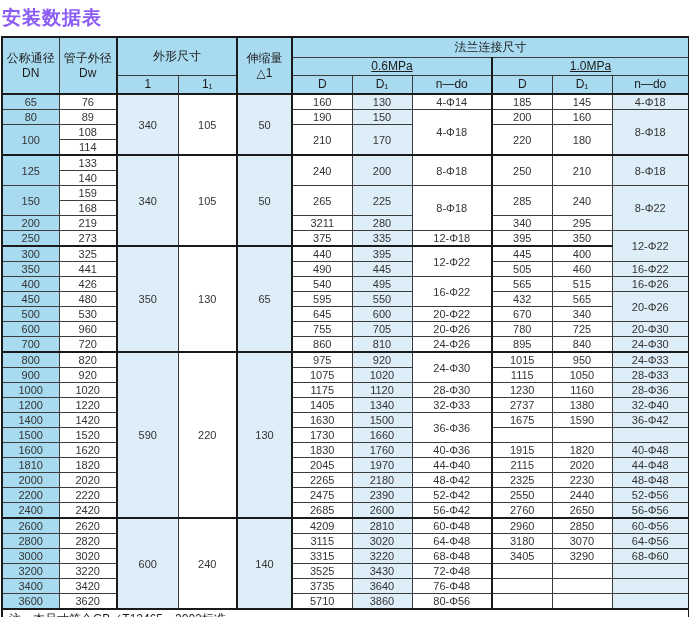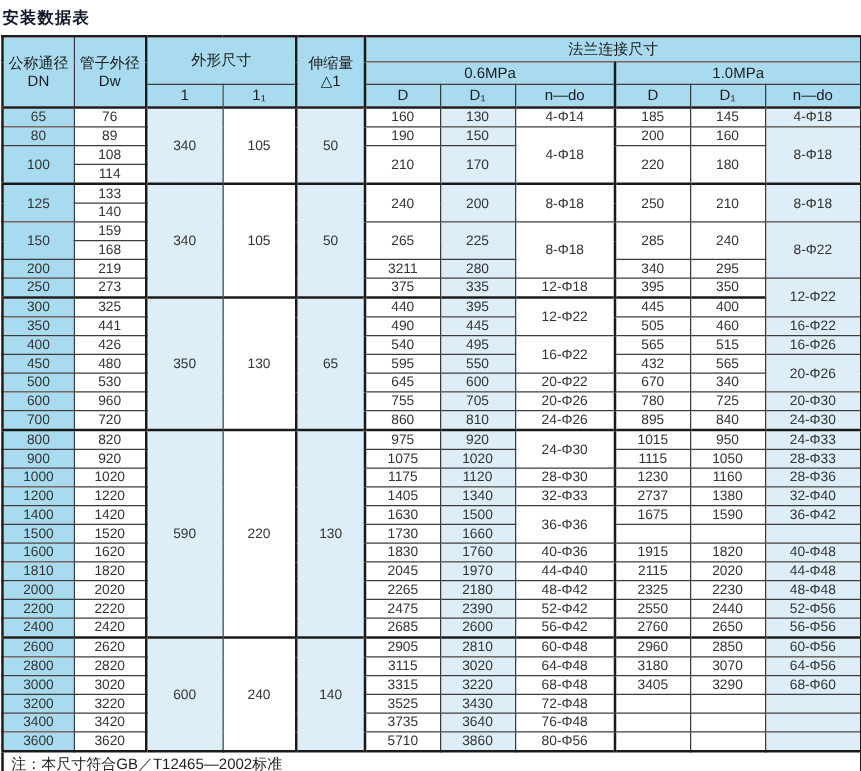--- a/index.html
+++ b/index.html
@@ -2,39 +2,39 @@
 <html><head>
 <meta charset="utf-8">
 <style>
   html,body{margin:0;padding:0;background:#fff;}
   body{
     width:689px;height:617px;overflow:hidden;
     font-family:"Liberation Sans","DejaVu Sans",sans-serif;
     color:#222;
   }
   .page-title{
-    font-weight:bold;font-size:13px;color:#0f172a;
+    font-weight:bold;font-size:19px;color:#8b5cf6;
     margin:5px 0 5px 2px;letter-spacing:1px;
   }
   table.spec{
     border-collapse:collapse;table-layout:fixed;
     width:687px;margin-left:1px;
     border:2px solid #1a1a1a;
   }
   th,td{
     border:1px solid #3c3c3c;
     text-align:center;vertical-align:middle;
     overflow:hidden;white-space:nowrap;
   }
   thead th{
     background:#a9dbf0;font-weight:normal;font-size:12px;
     white-space:pre-line;line-height:1.25;color:#1c1c1c;padding:1px 0;
   }
   thead tr.h1 th{height:17px;}
-  thead tr.h2 th{height:14px;}
+  thead tr.h2 th{height:14px;text-decoration:underline;}
   thead tr.h3 th{height:14px;}
   tbody td{
     height:14px;line-height:14px;font-size:11px;color:#333;padding:0;
   }
   
   .c-dn{background:#a9dbf0;}
   .c-dw,.c-l1,.c-d06,.c-n06,.c-d10,.c-d110{background:#ffffff;}
   .c-l,.c-ex,.c-d106,.c-n10{background:#ddeef8;}
   
   .thick-l{border-left:2px solid #1a1a1a;}
@@ -353,21 +353,21 @@
         <td class="c-d10">2760</td>
         <td class="c-d110">2650</td>
         <td class="c-n10">56-Φ56</td>
       </tr>
       <tr class="group-start">
         <td class="c-dn">2600</td>
         <td class="c-dw">2620</td>
         <td class="c-l" rowspan="6">600</td>
         <td class="c-l1" rowspan="6">240</td>
         <td class="c-ex" rowspan="6">140</td>
-        <td class="c-d06">2905</td>
+        <td class="c-d06">4209</td>
         <td class="c-d106">2810</td>
         <td class="c-n06">60-Φ48</td>
         <td class="c-d10">2960</td>
         <td class="c-d110">2850</td>
         <td class="c-n10">60-Φ56</td>
       </tr>
       <tr>
         <td class="c-dn">2800</td>
         <td class="c-dw">2820</td>
         <td class="c-d06">3115</td>

